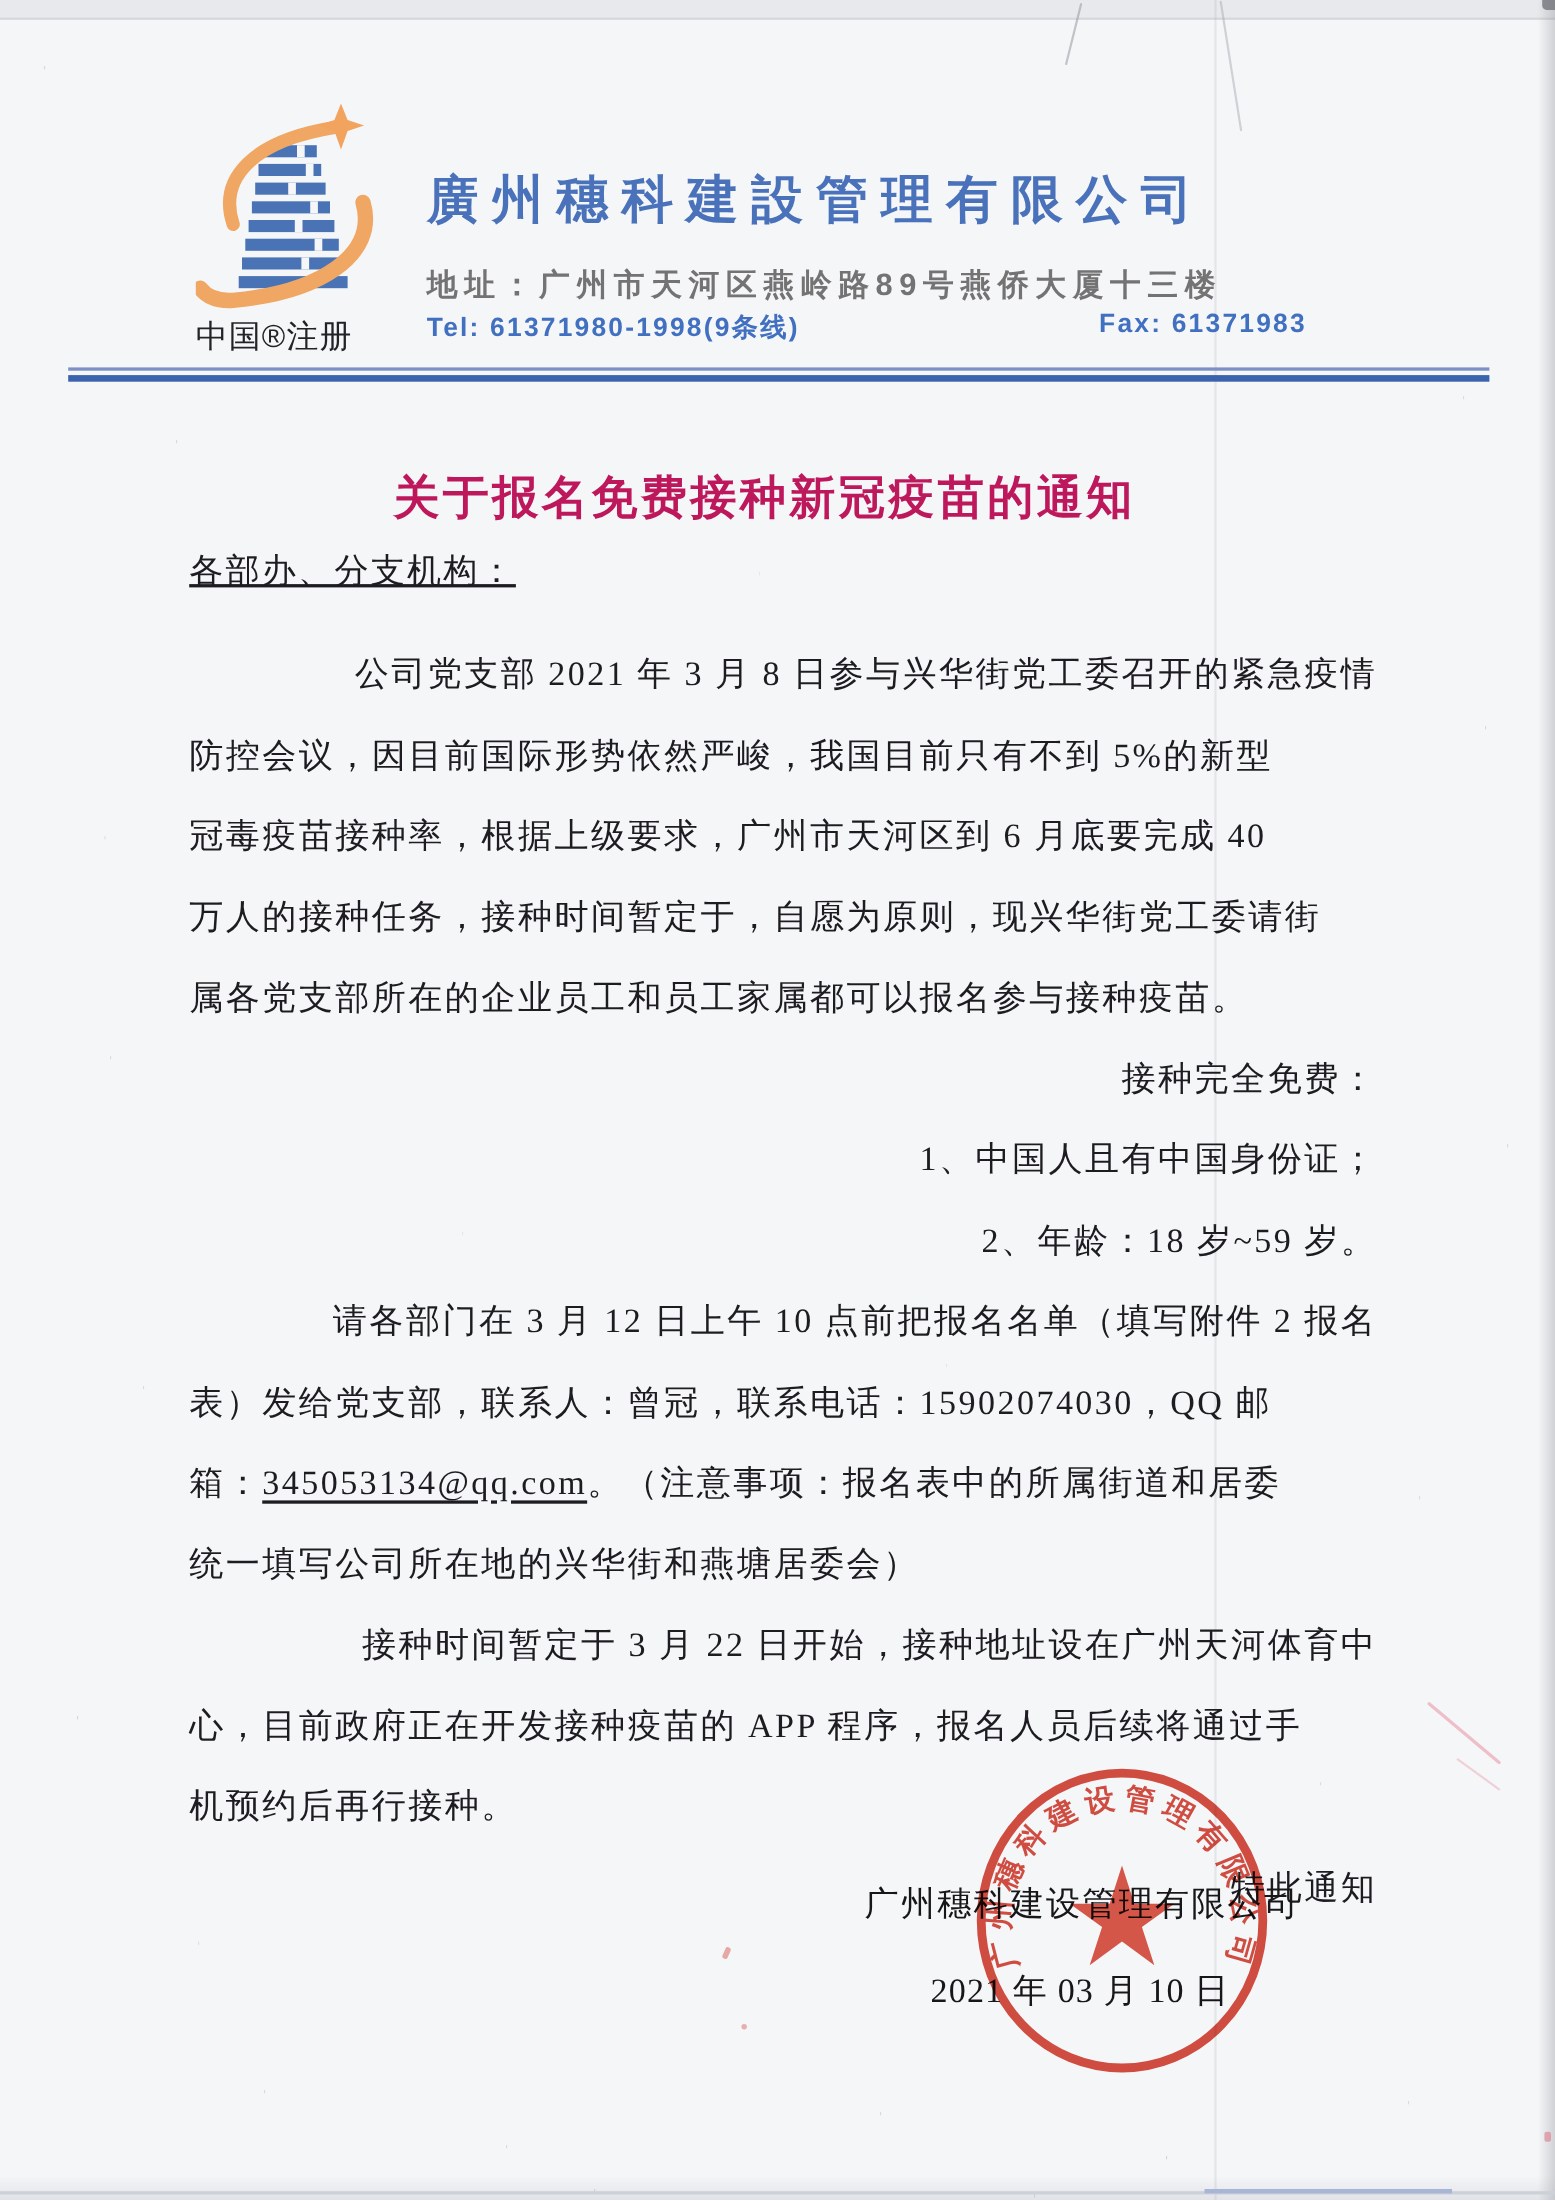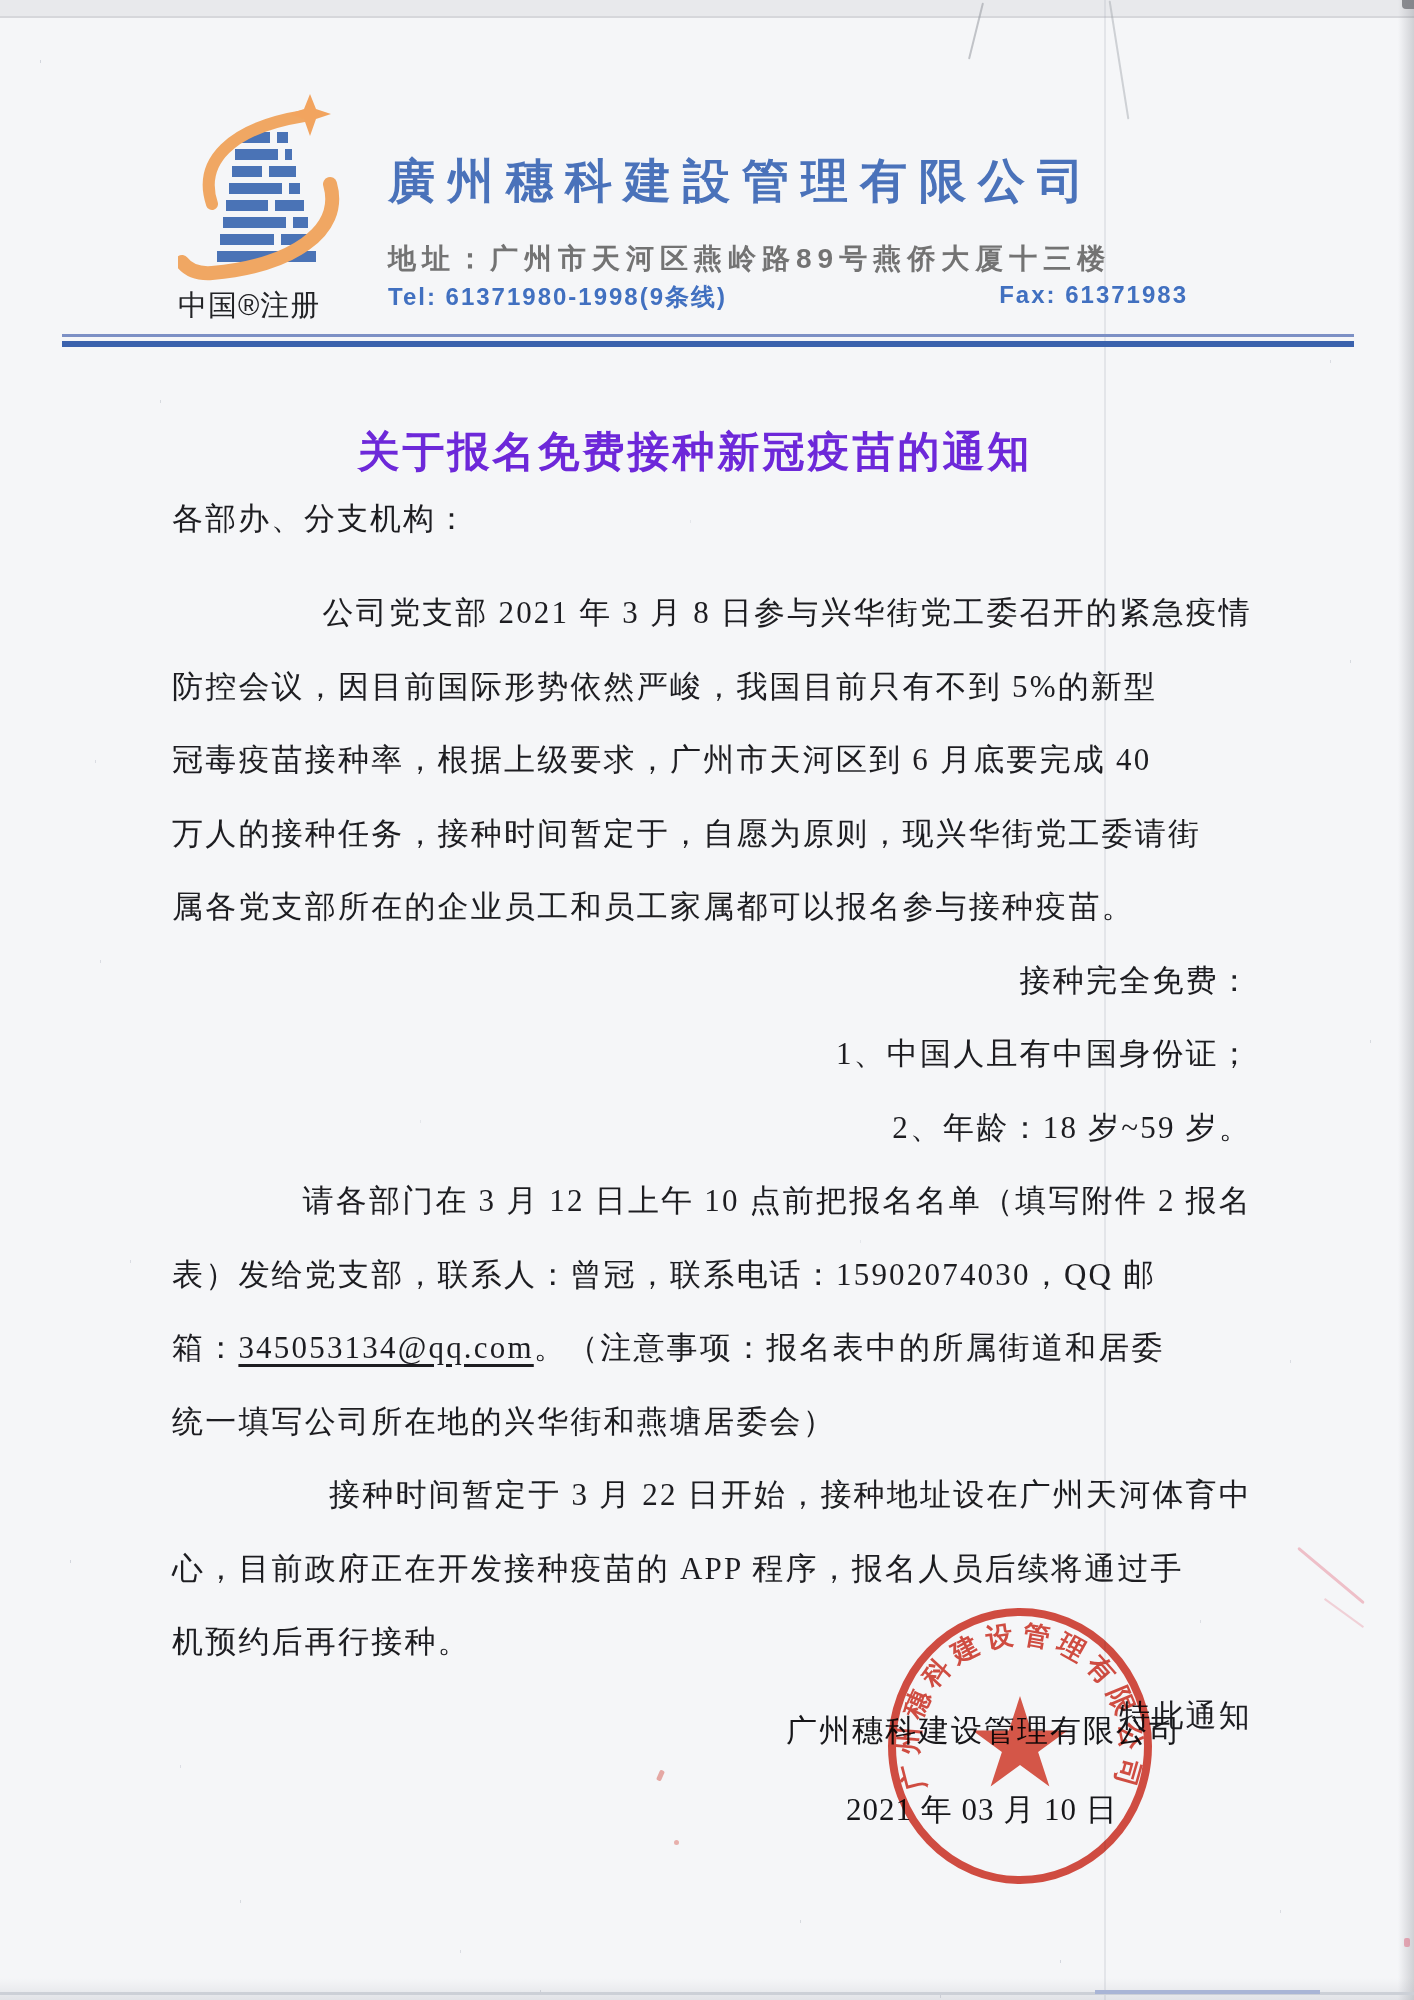--- a/index.html
+++ b/index.html
@@ -40,22 +40,22 @@
   .company-name{position:absolute;left:388px;top:150px;font-family:"Liberation Sans","DejaVu Sans",sans-serif;
     font-size:47px;font-weight:bold;letter-spacing:12px;color:#4a72ba;white-space:nowrap;}
   .addr{position:absolute;left:388px;top:240px;font-family:"Liberation Sans","DejaVu Sans",sans-serif;
     font-size:28px;font-weight:600;letter-spacing:6px;color:#737373;white-space:nowrap;}
   .telfax{position:absolute;left:388px;top:281px;width:800px;display:flex;justify-content:space-between;
     font-family:"Liberation Sans","DejaVu Sans",sans-serif;font-size:24px;font-weight:600;letter-spacing:2px;color:#4170c0;white-space:nowrap;}
   .rule-thin{position:absolute;left:62px;top:334px;width:1292px;height:3px;background:#7c90c5;}
   .rule-thick{position:absolute;left:62px;top:341px;width:1292px;height:6px;background:#3b62ad;}
   
   .title{position:absolute;left:0;top:424px;width:1390px;text-align:center;
-    font-family:Liberation Serif, serif;font-size:42px;font-weight:bold;letter-spacing:3px;color:#6d28d9;}
-  .salutation{position:absolute;left:172px;top:498px;font-size:31px;letter-spacing:2px;color:#1d1d21;white-space:nowrap;}
+    font-family:Liberation Serif, serif;font-size:42px;font-weight:bold;letter-spacing:3px;color:#be185d;}
+  .salutation{position:absolute;left:172px;top:498px;font-size:31px;letter-spacing:2px;color:#1d1d21;white-space:nowrap;text-decoration:underline;}
   .body-text{position:absolute;left:172px;top:576px;width:1080px;}
   .line{height:73.5px;line-height:73.5px;font-size:31px;letter-spacing:2.2px;color:#1d1d21;white-space:nowrap;}
   .indent{padding-left:64px;text-align:right;}
   .email{text-decoration:underline;text-underline-offset:6px;}
   
   .sig-company{position:absolute;left:786px;top:1710px;font-size:31px;letter-spacing:2px;color:#17171a;white-space:nowrap;}
   .sig-date{position:absolute;left:846px;top:1789px;font-size:31px;letter-spacing:1px;color:#17171a;white-space:nowrap;}
   
   .stamp{position:absolute;left:884px;top:1602px;width:272px;height:288px;opacity:.87;mix-blend-mode:multiply;}
 </style>

